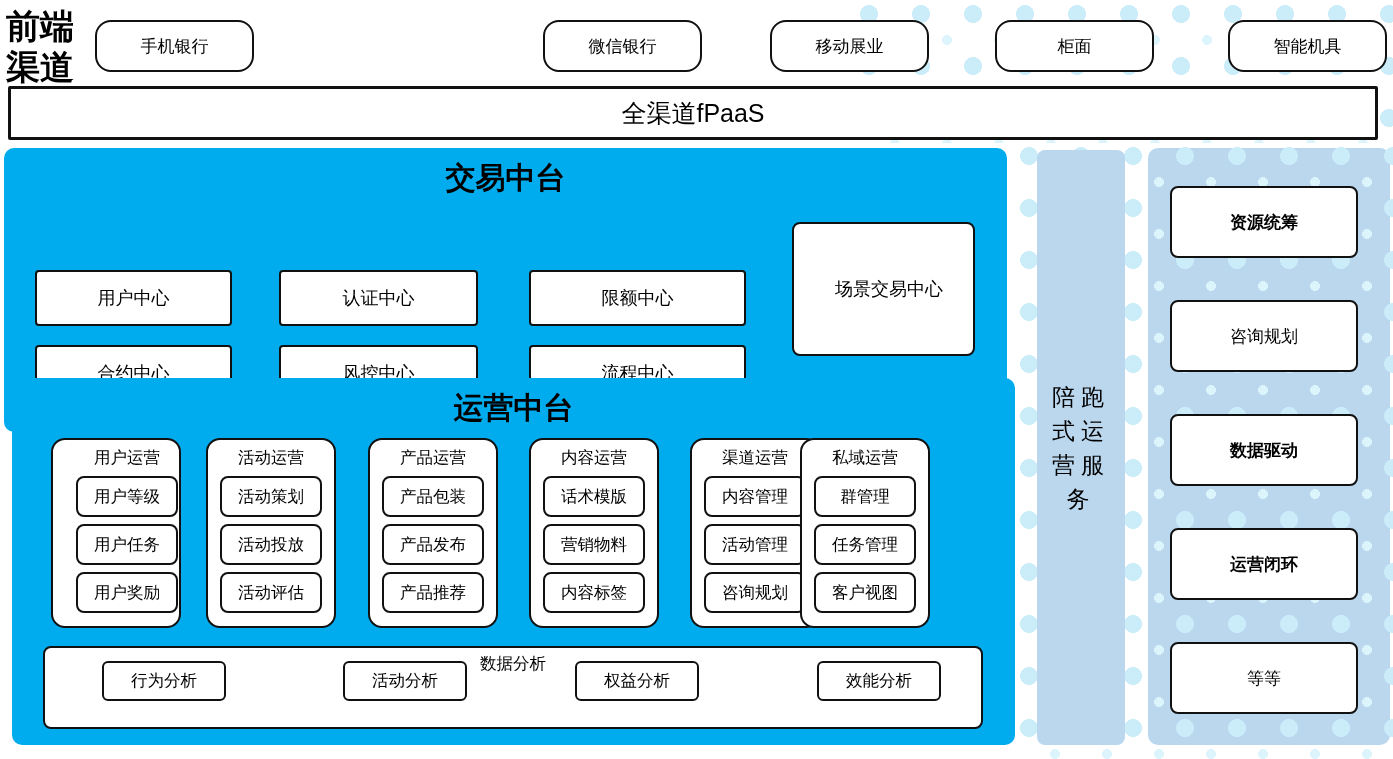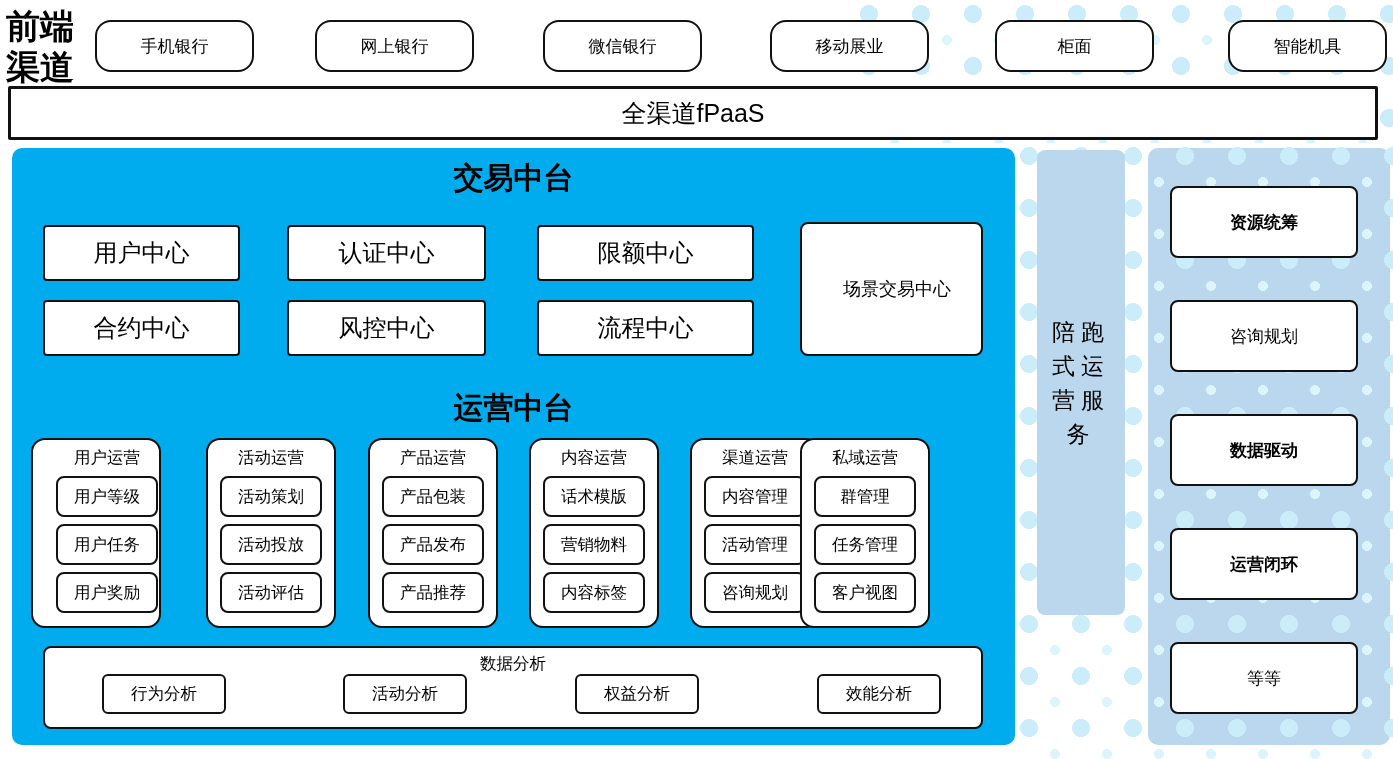--- a/index.html
+++ b/index.html
@@ -37,70 +37,70 @@
   }
   .ch-0{left:95px;} .ch-1{left:315px;} .ch-2{left:543px;}
   .ch-3{left:770px;} .ch-4{left:995px;} .ch-5{left:1228px;}
   
   .fpaas-bar{
     position:absolute;left:8px;top:86px;width:1370px;height:54px;z-index:3;
     background:#fff;border:3px solid var(--line);border-radius:2px;box-sizing:border-box;
     display:flex;align-items:center;justify-content:center;font-size:25px;
   }
   
-  .trade-block{position:absolute;left:12px;top:148px;width:1003px;height:284px;background:var(--blue);border-radius:10px;}
+  .trade-block{position:absolute;left:4px;top:148px;width:1003px;height:284px;background:var(--blue);border-radius:10px;}
   .op-block{position:absolute;left:12px;top:378px;width:1003px;height:367px;background:var(--blue);border-radius:10px;}
   .block-title{
     position:absolute;left:0;top:10px;width:100%;text-align:center;
     font-family:"Liberation Serif","DejaVu Serif",serif;font-weight:700;font-size:30px;
   }
   .tc-box{
     position:absolute;background:#fff;border:2px solid var(--line);border-radius:4px;
-    display:flex;align-items:center;justify-content:center;font-size:24px;height:56px;box-sizing:border-box;
+    display:flex;align-items:center;justify-content:center;font-size:18px;height:56px;box-sizing:border-box;margin-top:45px;
   }
   .tc-0{left:31px;top:77px;width:197px;}
   .tc-1{left:275px;top:77px;width:199px;}
   .tc-2{left:525px;top:77px;width:217px;}
   .tc-3{left:31px;top:152px;width:197px;}
   .tc-4{left:275px;top:152px;width:199px;}
   .tc-5{left:525px;top:152px;width:217px;}
   .tc-scene{
     position:absolute;left:788px;top:74px;width:183px;height:134px;box-sizing:border-box;
     background:#fff;border:2px solid var(--line);border-radius:8px;
     display:flex;align-items:center;justify-content:center;font-size:18px;padding-left:11px;
   }
   
   .op-col{
     position:absolute;top:60px;width:130px;height:190px;box-sizing:border-box;
     background:#fff;border:2px solid var(--line);border-radius:14px;
     display:flex;flex-direction:column;align-items:center;padding-top:6px;
   }
-  .col-0{left:19px;padding-left:22px;} .col-1{left:194px;} .col-2{left:356px;}
+  .col-0{left:39px;padding-left:22px;} .col-1{left:194px;} .col-2{left:356px;}
   .col-3{left:517px;} .col-4{left:678px;} .col-5{left:788px;}
   .op-col-title{font-size:16.5px;line-height:22px;margin-bottom:8px;}
   .op-item{
     width:102px;height:41px;box-sizing:border-box;margin-bottom:7px;
     background:#fff;border:2px solid var(--line);border-radius:8px;
     display:flex;align-items:center;justify-content:center;font-size:16.5px;
   }
   
   .op-da{
     position:absolute;left:31px;top:268px;width:940px;height:83px;box-sizing:border-box;
     background:#fff;border:2px solid var(--line);border-radius:8px;
   }
   .da-title{position:absolute;left:0;top:5px;width:100%;text-align:center;font-size:16.5px;}
   .da-item{
-    position:absolute;top:26px;width:124px;height:40px;box-sizing:border-box;
+    position:absolute;top:13px;width:124px;height:40px;box-sizing:border-box;
     background:#fff;border:2px solid var(--line);border-radius:6px;
     display:flex;align-items:center;justify-content:center;font-size:16.5px;
   }
   .da-0{left:57px;} .da-1{left:298px;} .da-2{left:530px;} .da-3{left:772px;}
   
   .side-bar{
-    position:absolute;left:1037px;top:150px;width:88px;height:465px;z-index:2;
+    position:absolute;left:1037px;top:150px;width:88px;height:595px;z-index:2;
     background:var(--lblue);border-radius:8px;
     display:flex;align-items:center;justify-content:center;
   }
   .side-bar-text{
     width:58px;font-size:23px;line-height:34px;letter-spacing:6px;
     word-break:break-all;text-align:center;z-index:3;
   }
   .svc-panel{
     position:absolute;left:1148px;top:148px;width:242px;height:597px;
     background:var(--lblue);border-radius:10px;
@@ -120,21 +120,20 @@
 <body>
 
 <div class="stage">
 
   <div class="front-label">
     <div>前端</div>
     <div>渠道</div>
   </div>
 
   <div class="ch-box ch-0">手机银行</div>
-  <div class="ch-box ch-1">网上银行</div>
   <div class="ch-box ch-2">微信银行</div>
   <div class="ch-box ch-3">移动展业</div>
   <div class="ch-box ch-4">柜面</div>
   <div class="ch-box ch-5">智能机具</div>
 
   <div class="fpaas-bar">全渠道fPaaS</div>
 
   <div class="trade-block">
     <div class="block-title">交易中台</div>
     <div class="tc-box tc-0">用户中心</div>

